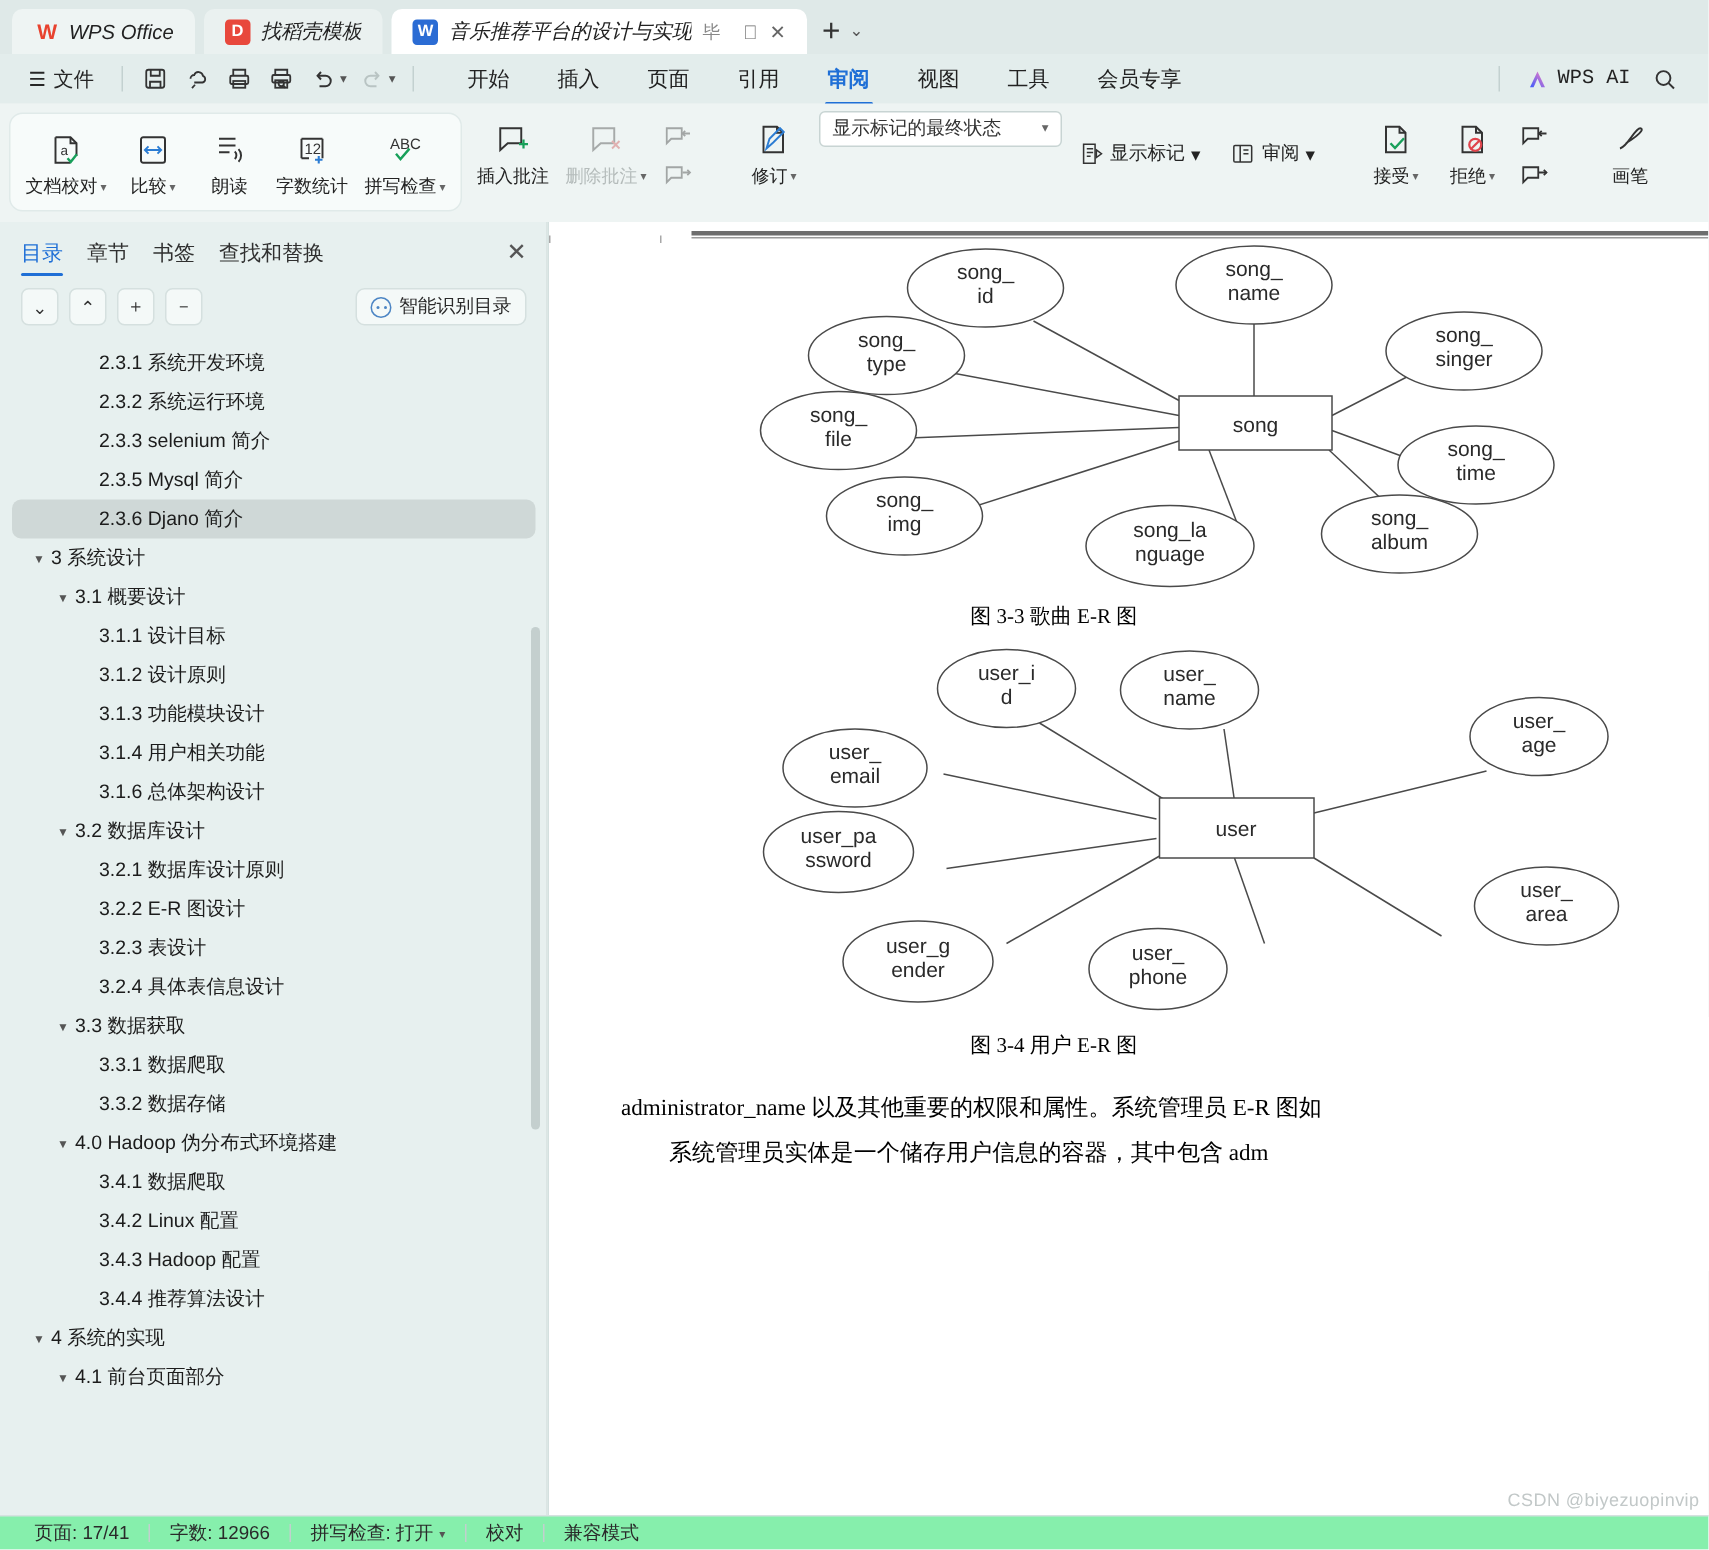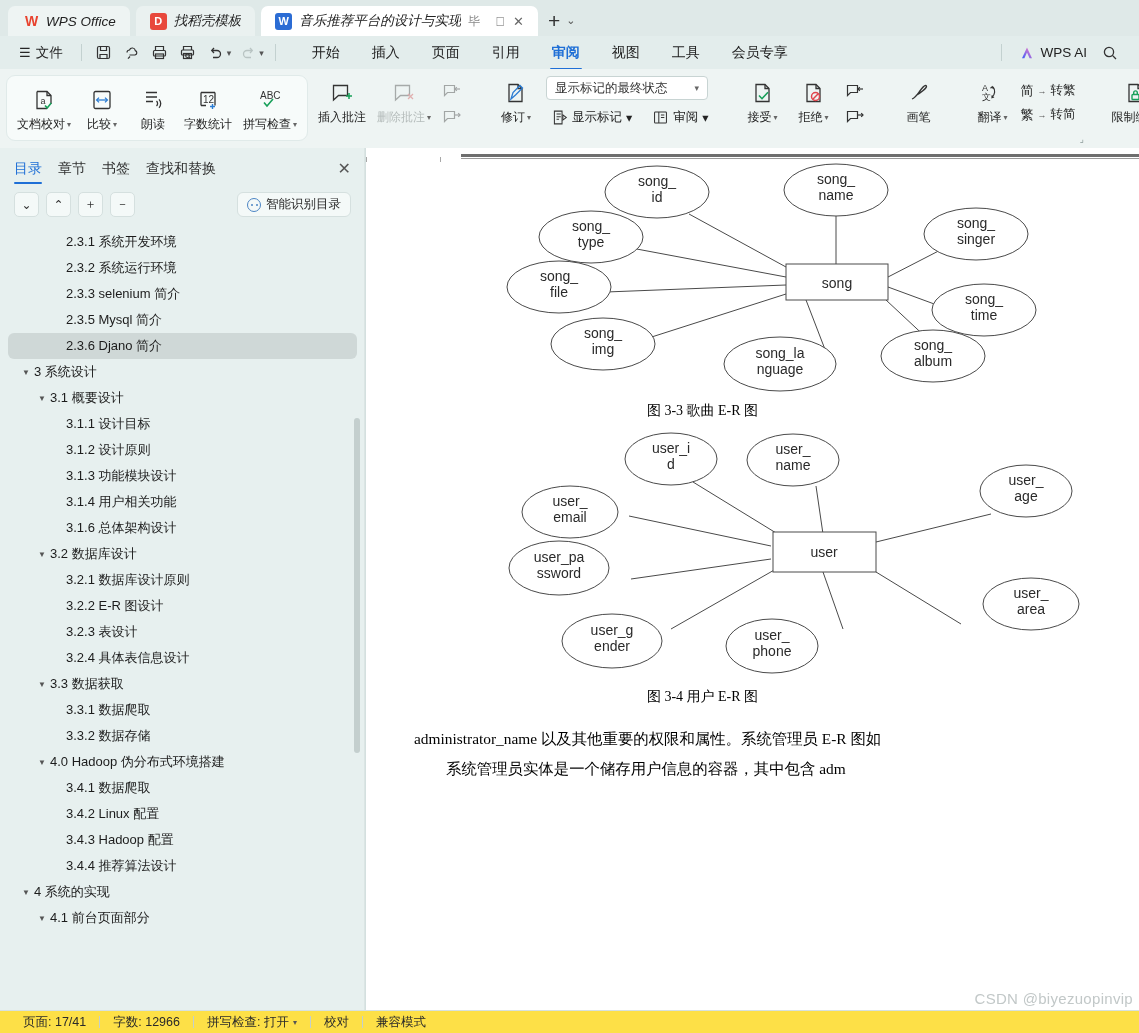--- a/index.html
+++ b/index.html
@@ -49,21 +49,21 @@
   .hamb{font-size:13px;letter-spacing:0;}
   .vsep{width:1px;height:17px;background:#c3d1d0;margin:0 7px;}
   .qicon{width:26px;height:24px;display:flex;align-items:center;justify-content:center;cursor:pointer;border-radius:4px;}
   .qicon svg{display:block;}
   .qcaret{font-size:9px;color:#555;margin-left:-4px;margin-right:2px;cursor:pointer;}
   .mtabs{display:flex;align-items:center;gap:6px;margin-left:14px;}
   .mtab{padding:5px 13px;font-size:14px;color:#222;cursor:pointer;position:relative;white-space:nowrap;}
   .mtab.active{color:#1f6fd6;font-weight:600;}
   .mtab.active::after{content:"";position:absolute;left:11px;right:11px;bottom:-3px;height:2px;background:#1f6fd6;border-radius:1px;}
   .menubar-right{margin-left:auto;display:flex;align-items:center;gap:10px;padding-right:6px;}
-  .wpsai{display:flex;align-items:center;gap:5px;font-size:13.5px;cursor:pointer;color:#222;}
+  .wpsai{display:flex;align-items:center;gap:5px;font-size:13.5px;cursor:pointer;color:#222;font-family:Liberation Mono, monospace;}
 
   
   .ribbon{
     flex:0 0 79px; background:#eef4f3; display:flex; align-items:center;
     padding:2px 4px 0 6px; gap:0; position:relative; overflow:hidden;
   }
   .rgroup{display:flex;align-items:flex-start;height:72px;padding:0 5px;gap:1px;position:relative;}
   .rgroup.card{background:#f7fbfa;border:1px solid #e0eae9;border-radius:9px;height:66px;align-items:center;margin-top:-3px;}
   .rsep{width:1px;height:48px;background:#d2dedd;margin:0 7px;align-self:center;}
   .btn{
@@ -78,21 +78,21 @@
   .btn.wide{min-width:58px;}
   .rstack{display:flex;flex-direction:column;gap:4px;justify-content:center;height:60px;}
   .rsbtn{display:flex;align-items:center;gap:4px;padding:3px 5px;border-radius:4px;cursor:pointer;font-size:12.5px;color:#232323;white-space:nowrap;}
   .selbox{
     display:flex;align-items:center;justify-content:space-between;
     width:162px;height:24px;border:1px solid #c8d4d3;border-radius:4px;
     background:#fff;padding:0 8px;font-size:12.5px;color:#333;cursor:pointer;
   }
   .selbox .dd{font-size:9px;color:#666;}
   .miniarrow{position:absolute;right:4px;bottom:2px;font-size:9px;color:#8a9897;cursor:pointer;}
-  .twoline{display:flex;flex-direction:column;gap:6px;justify-content:center;height:58px;}
+  .twoline{display:flex;flex-direction:row;gap:6px;justify-content:center;height:58px;}
   .tlrow{display:flex;align-items:center;gap:4px;font-size:12.5px;cursor:pointer;white-space:nowrap;}
 
   
   .body{flex:1 1 auto;display:flex;min-height:0;position:relative;background:#fff;}
 
   
   .sidebar{
     width:366px;flex:0 0 366px;background:#e7f0ef;display:flex;flex-direction:column;
     border-right:1px solid #d4e0df;position:relative;min-height:0;
   }
@@ -137,27 +137,27 @@
   }
   .para .ind{display:inline-block;width:32px;}
   .figcap{
     font-family:"Liberation Serif","DejaVu Serif",serif;
     font-size:14px;text-align:center;color:#000;
   }
 
   .erbox{position:relative;}
 
   .watermark{
-    position:absolute;right:6px;bottom:3px;font-size:15px;color:#c2c8c8;
+    position:absolute;right:6px;bottom:3px;font-size:12px;color:#c2c8c8;
     letter-spacing:.3px;white-space:nowrap;
   }
 
   
   .status{
-    flex:0 0 23px;height:23px;background:#fde047;display:flex;align-items:center;
+    flex:0 0 23px;height:23px;background:#86efac;display:flex;align-items:center;
     padding:0 10px;font-size:12.5px;color:#2a2a2a;gap:0;border-top:1px solid #d6e1e0;
   }
   .st{padding:0 13px;white-space:nowrap;cursor:pointer;display:flex;align-items:center;gap:4px;}
   .stsep{width:1px;height:12px;background:#c2cfce;}
   .st .dd{font-size:8px;color:#555;}
 </style>
 </head>
 <body>
 
 <div class="app">

